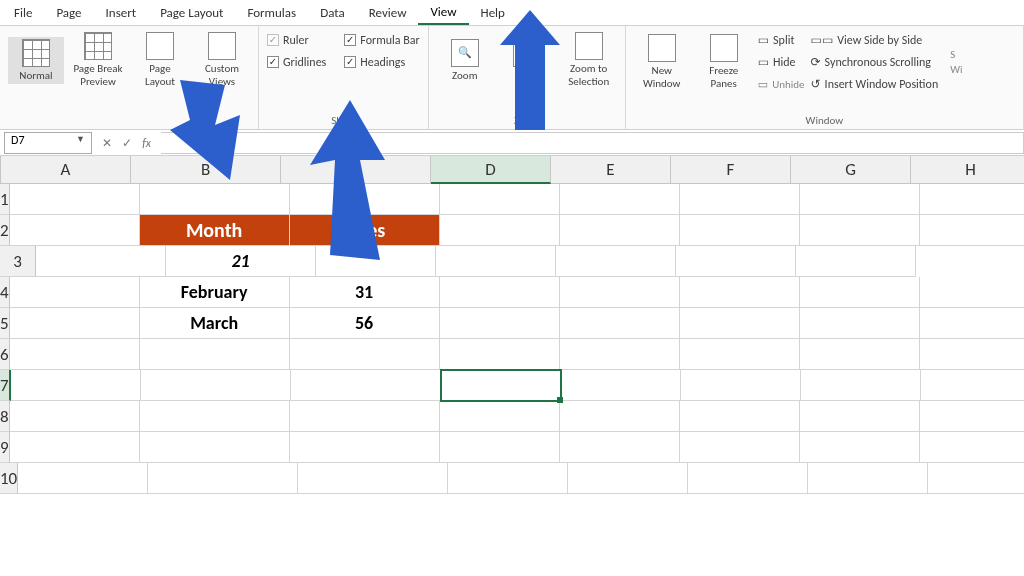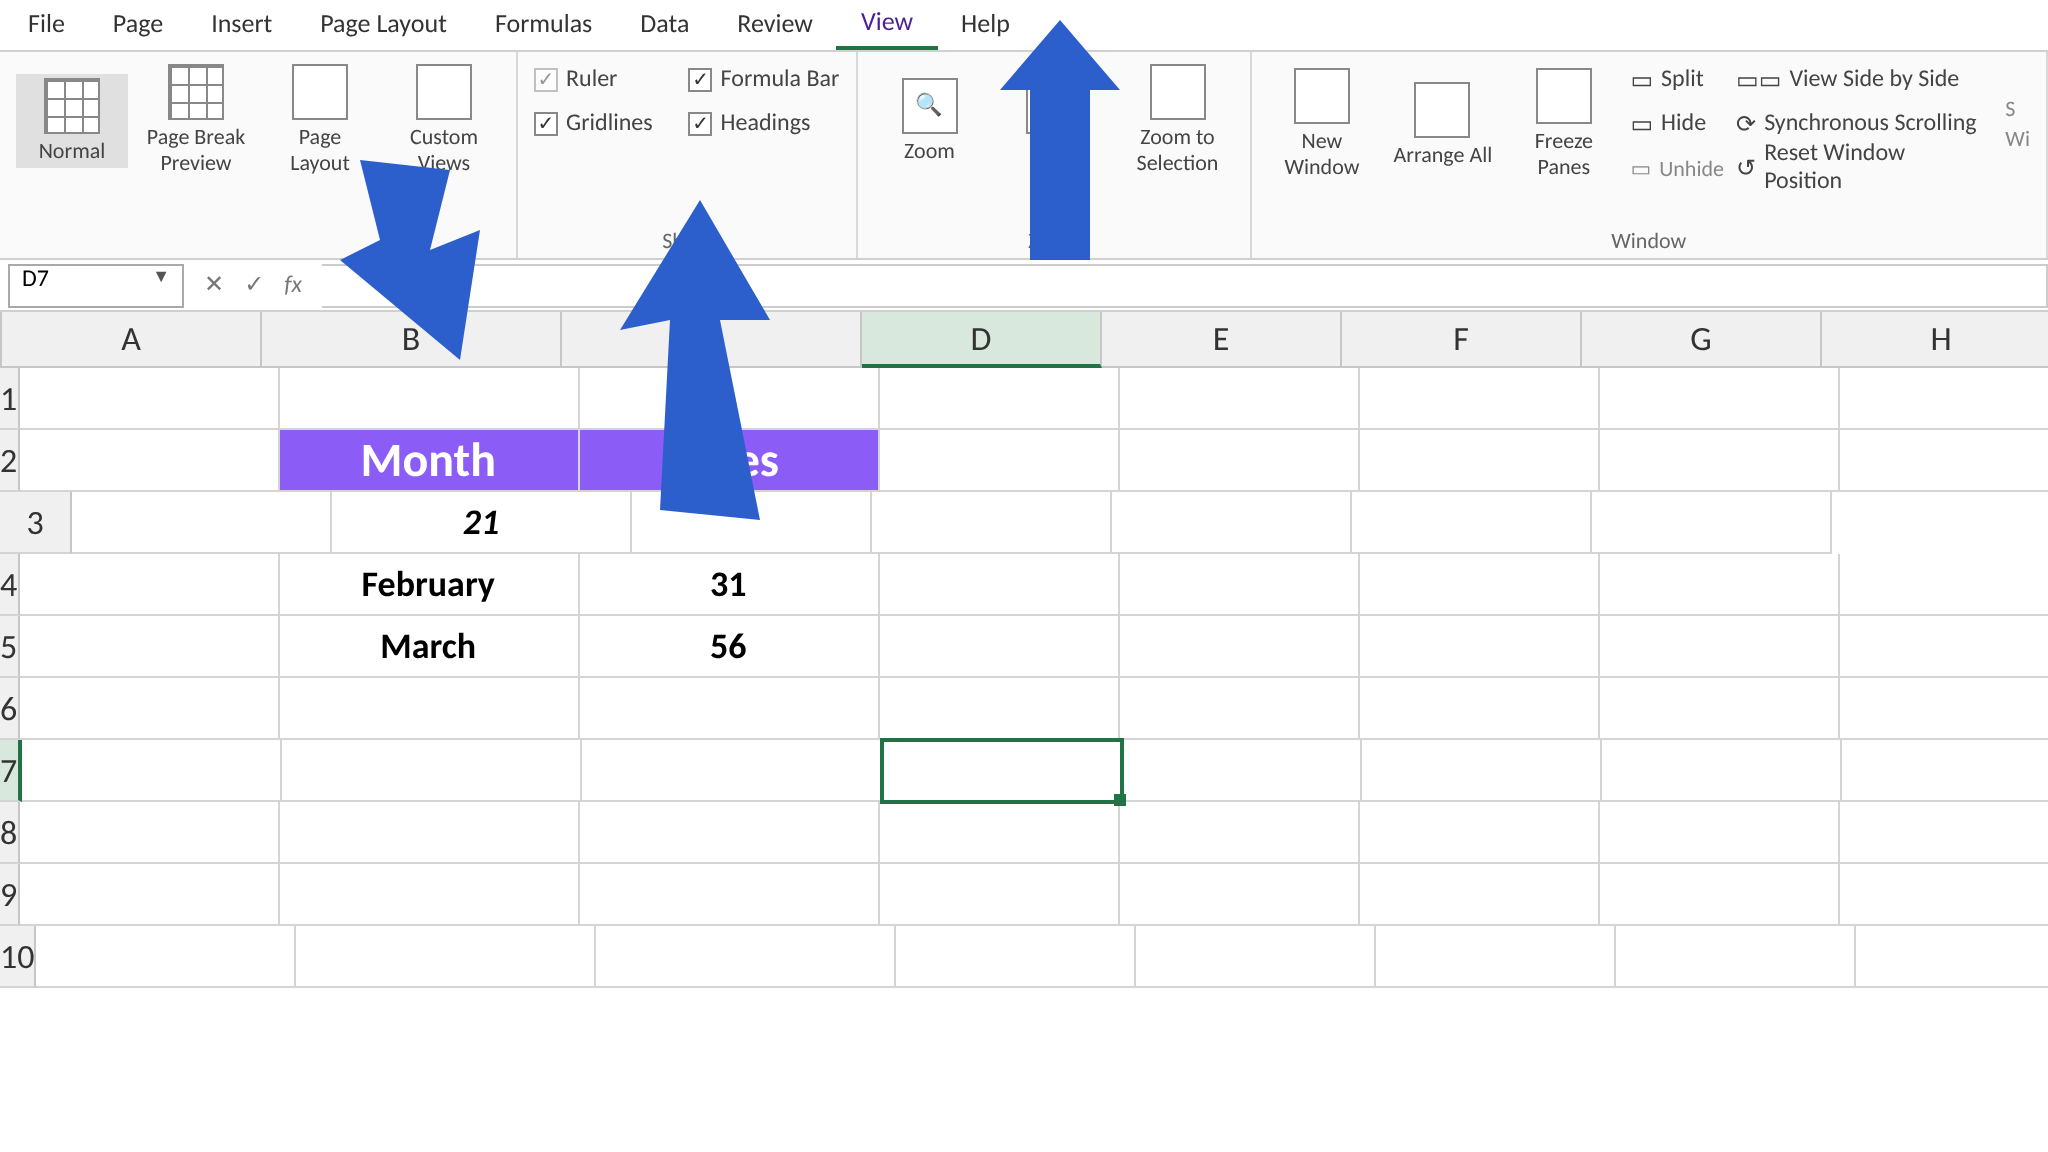--- a/index.html
+++ b/index.html
@@ -1,21 +1,21 @@
 <!DOCTYPE html>
 <html><head>
 <meta charset="utf-8">
 <style>
 * { box-sizing: border-box; margin: 0; padding: 0; font-family: "Segoe UI", Calibri, Arial, sans-serif; }
 body { background: #fff; width: 1024px; height: 576px; overflow: hidden; position: relative; }
 
 
 .menubar { display: flex; align-items: center; height: 26px; border-bottom: 1px solid #d0d0d0; padding: 0 2px; font-size: 13px; color: #333; }
 .menubar .item { padding: 4px 12px; cursor: pointer; }
-.menubar .item.active { border-bottom: 2px solid #217346; color: #4c1d95; }
+.menubar .item.active { border-bottom: 2px solid #217346; color: #000000; }
 
 
 .ribbon { display: flex; height: 104px; border-bottom: 1px solid #d0d0d0; background: #fafafa; }
 .group { border-right: 1px solid #d8d8d8; padding: 4px 8px 2px 8px; display: flex; flex-direction: column; justify-content: space-between; }
 .group-label { text-align: center; font-size: 11px; color: #666; margin-top: 2px; }
 .group-body { display: flex; align-items: center; gap: 6px; }
 .big-btn { display: flex; flex-direction: column; align-items: center; justify-content: center; width: 56px; font-size: 11px; color: #444; text-align: center; cursor: pointer; padding: 2px; }
 .big-btn.active { background: #e0e0e0; }
 .big-icon { width: 28px; height: 28px; border: 1px solid #888; margin-bottom: 2px; background: #fff; display: flex; align-items: center; justify-content: center; }
 .big-icon.grid { background-image: linear-gradient(#888 1px, transparent 1px), linear-gradient(90deg, #888 1px, transparent 1px); background-size: 9px 9px; }
@@ -36,21 +36,21 @@
 
 .grid-area { position: relative; }
 .col-headers { display: flex; height: 28px; }
 .corner { width: 36px; background: #f0f0f0; border-right: 1px solid #c6c6c6; border-bottom: 1px solid #c6c6c6; }
 .col-h { flex: none; text-align: center; font-size: 17px; color: #333; background: #f0f0f0; border-right: 1px solid #c6c6c6; border-bottom: 1px solid #c6c6c6; line-height: 28px; }
 .col-h.sel { background: #d8e8dc; border-bottom: 2px solid #217346; }
 .row { display: flex; height: 31px; }
 .row-h { width: 36px; text-align: center; font-size: 17px; color: #333; background: #f0f0f0; border-right: 1px solid #c6c6c6; border-bottom: 1px solid #d4d4d4; line-height: 31px; }
 .row-h.sel { background: #d8e8dc; border-right: 2px solid #217346; }
 .cell { flex: none; border-right: 1px solid #d4d4d4; border-bottom: 1px solid #d4d4d4; font-size: 18px; font-weight: 700; display: flex; align-items: center; justify-content: center; color: #000; }
-.cell.header { background: #8b5cf6; color: #fff; font-weight: 700; font-size: 24px; }
+.cell.header { background: #c2410c; color: #fff; font-weight: 700; font-size: 20px; }
 .cell.selected { outline: 2px solid #217346; outline-offset: -1px; position: relative; }
 .cell.selected::after { content:""; position:absolute; right:-3px; bottom:-3px; width:6px; height:6px; background:#217346; }
 
 
 .arrow { position: absolute; color: #2c5fcc; fill: #2c5fcc; }
 
 </style>
 </head>
 <body>
 
@@ -134,24 +134,20 @@
   </div>
 
   <div class="group" style="flex:1">
     <div class="group-body">
       <div class="big-btn">
           <div class="big-icon"></div>
           <span>New Window</span>
         </div>
       <div class="big-btn">
           <div class="big-icon"></div>
-          <span>Arrange All</span>
-        </div>
-      <div class="big-btn">
-          <div class="big-icon"></div>
           <span>Freeze Panes</span>
         </div>
       <div class="vcol" style="font-size:11px;color:#555;">
         <div class="chk-row">
             <span>▭</span>
             <span>Split</span>
           </div>
         <div class="chk-row">
             <span>▭</span>
             <span>Hide</span>
@@ -165,21 +161,21 @@
         <div class="chk-row">
             <span>▭▭</span>
             <span>View Side by Side</span>
           </div>
         <div class="chk-row">
             <span>⟳</span>
             <span>Synchronous Scrolling</span>
           </div>
         <div class="chk-row">
             <span>↺</span>
-            <span>Reset Window Position</span>
+            <span>Insert Window Position</span>
           </div>
       </div>
       <div class="vcol small-txt" style="margin-left:6px">
         <span>S</span>
         <span>Wi</span>
       </div>
     </div>
     <div class="group-label">Window</div>
   </div>
 </div>

